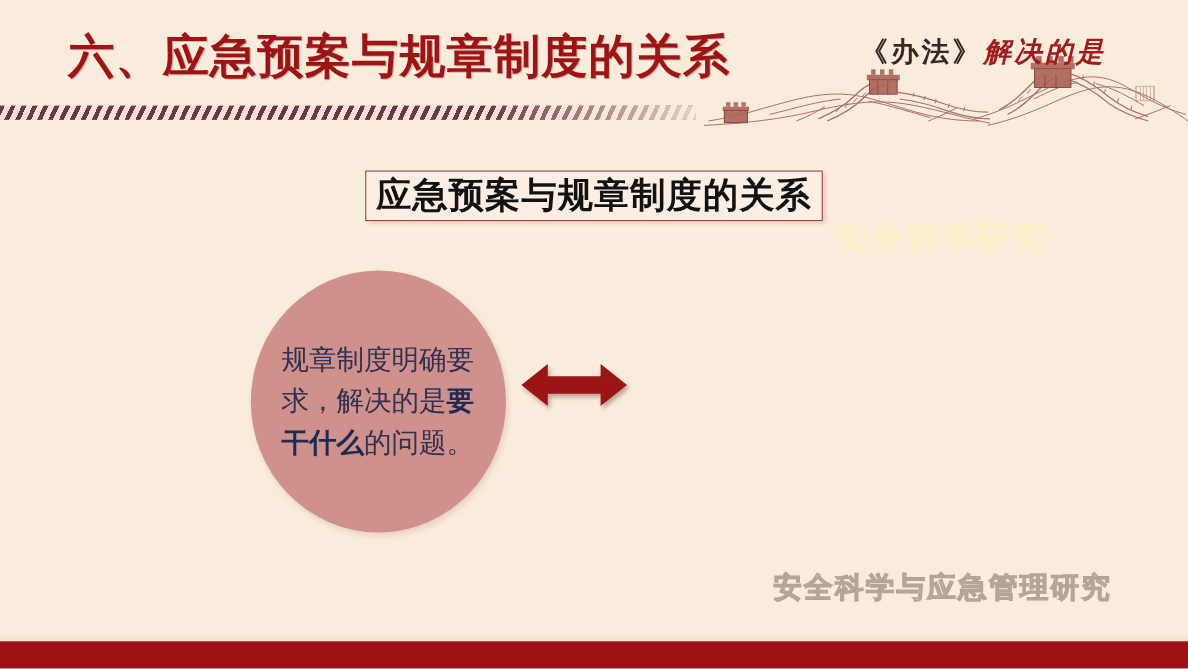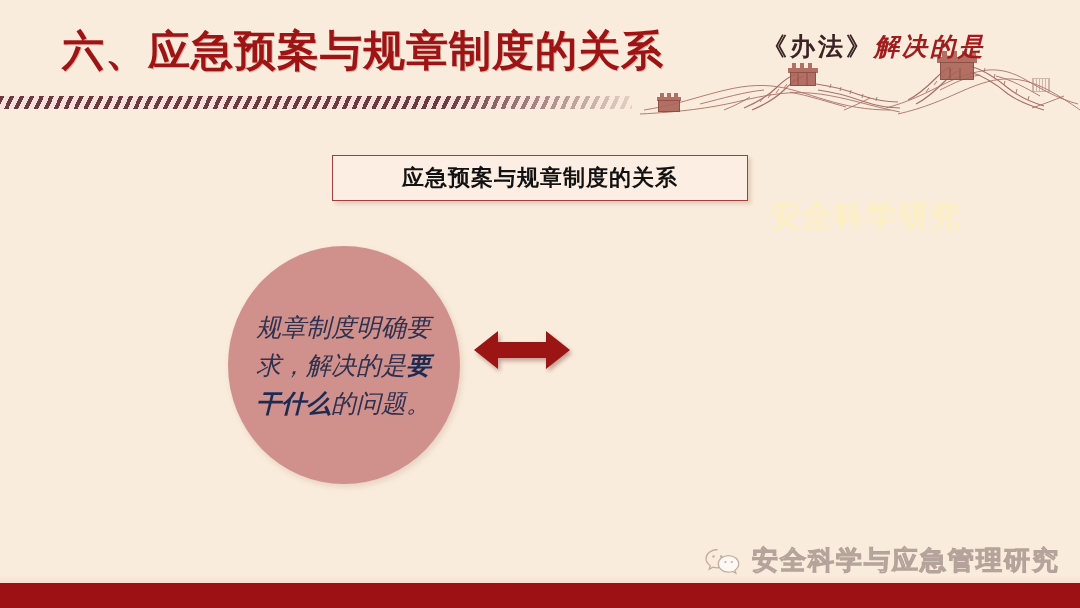--- a/index.html
+++ b/index.html
@@ -42,21 +42,21 @@
     background:linear-gradient(90deg,rgba(250,236,220,0) 70%,rgba(250,236,220,.85) 100%);
   }
 
   
   #brand-calligraphy{
     position:absolute;left:762px;top:30px;
     font-family:"Liberation Serif","DejaVu Serif",serif;
     font-size:25px;font-weight:bold;font-style:italic;
     color:#8e2020;letter-spacing:3px;white-space:nowrap;
   }
-  #brand-calligraphy .mark{color:#3c2426;font-style:normal;font-weight:bold;}
+  #brand-calligraphy .mark{color:#3c2426;font-style:normal;font-weight:bold;margin-left:20px;}
   #brand-calligraphy .word{color:#a11d1d;}
 
   
   #greatwall{position:absolute;left:640px;top:50px;width:440px;height:68px;}
   #greatwall svg{display:block;}
 
   #wall-stamp{
     position:absolute;left:1032px;top:78px;width:16px;height:12px;
     border:1px solid #b08a7d;opacity:.55;
     background:repeating-linear-gradient(90deg,#b08a7d 0 1px,transparent 1px 3px);
@@ -64,62 +64,62 @@
 
   
   #headline-box{
     position:absolute;left:332px;top:155px;width:414px;height:44px;
     background:#fceee3;
     border:1.5px solid #9f4040;
     box-shadow:3px 3px 4px rgba(150,90,70,.22);
     display:flex;align-items:center;justify-content:center;
   }
   #headline-text{
-    font-size:22px;font-weight:bold;color:#121212;letter-spacing:1px;
+    font-size:32px;font-weight:bold;color:#121212;letter-spacing:1px;
     white-space:nowrap;
   }
 
   
   #watermark-faint{
     position:absolute;left:760px;top:196px;
     font-size:30px;font-weight:bold;color:#fdf0b8;
-    letter-spacing:2px;white-space:nowrap;opacity:.75;margin-left:10px;
+    letter-spacing:2px;white-space:nowrap;opacity:.75;
   }
 
   
   .concept-circle{
     position:absolute;border-radius:50%;
     background:#d0918c;
     display:flex;align-items:center;justify-content:center;
     box-shadow:2px 3px 6px rgba(140,90,80,.18);
   }
   #circle-left{left:228px;top:246px;width:232px;height:238px;}
   #circle-right{left:586px;top:248px;width:214px;height:230px;}
 
   .circle-text{
     color:#2e3150;
     font-size:25px;line-height:38px;
     font-weight:500;
     text-align:left;
     letter-spacing:0px;
   }
-  #circle-left .circle-text{width:176px;font-style:italic;}
+  #circle-left .circle-text{width:176px;}
   #circle-right .circle-text{width:172px;}
   .circle-text b{font-weight:bold;color:#1d2a52;}
 
   
   #relation-arrow{
     position:absolute;left:472px;top:322px;width:100px;height:56px;
   }
   #relation-arrow svg{display:block;filter:drop-shadow(2px 3px 2px rgba(90,20,20,.35));}
 
   
   #footer-watermark{
-    position:absolute;left:703px;top:538px;height:40px;
-    display:flex;align-items:flex-end;gap:9px;
+    position:absolute;left:703px;top:508px;height:40px;
+    display:flex;align-items:center;gap:9px;flex-direction:column;
   }
   #wechat-icon{width:40px;height:32px;opacity:.85;}
   #footer-watermark-text{
     font-size:26px;font-weight:bold;letter-spacing:2px;
     color:rgba(255,255,255,.62);
     -webkit-text-stroke:1px rgba(120,95,85,.55);
     white-space:nowrap;
   }
 
   

